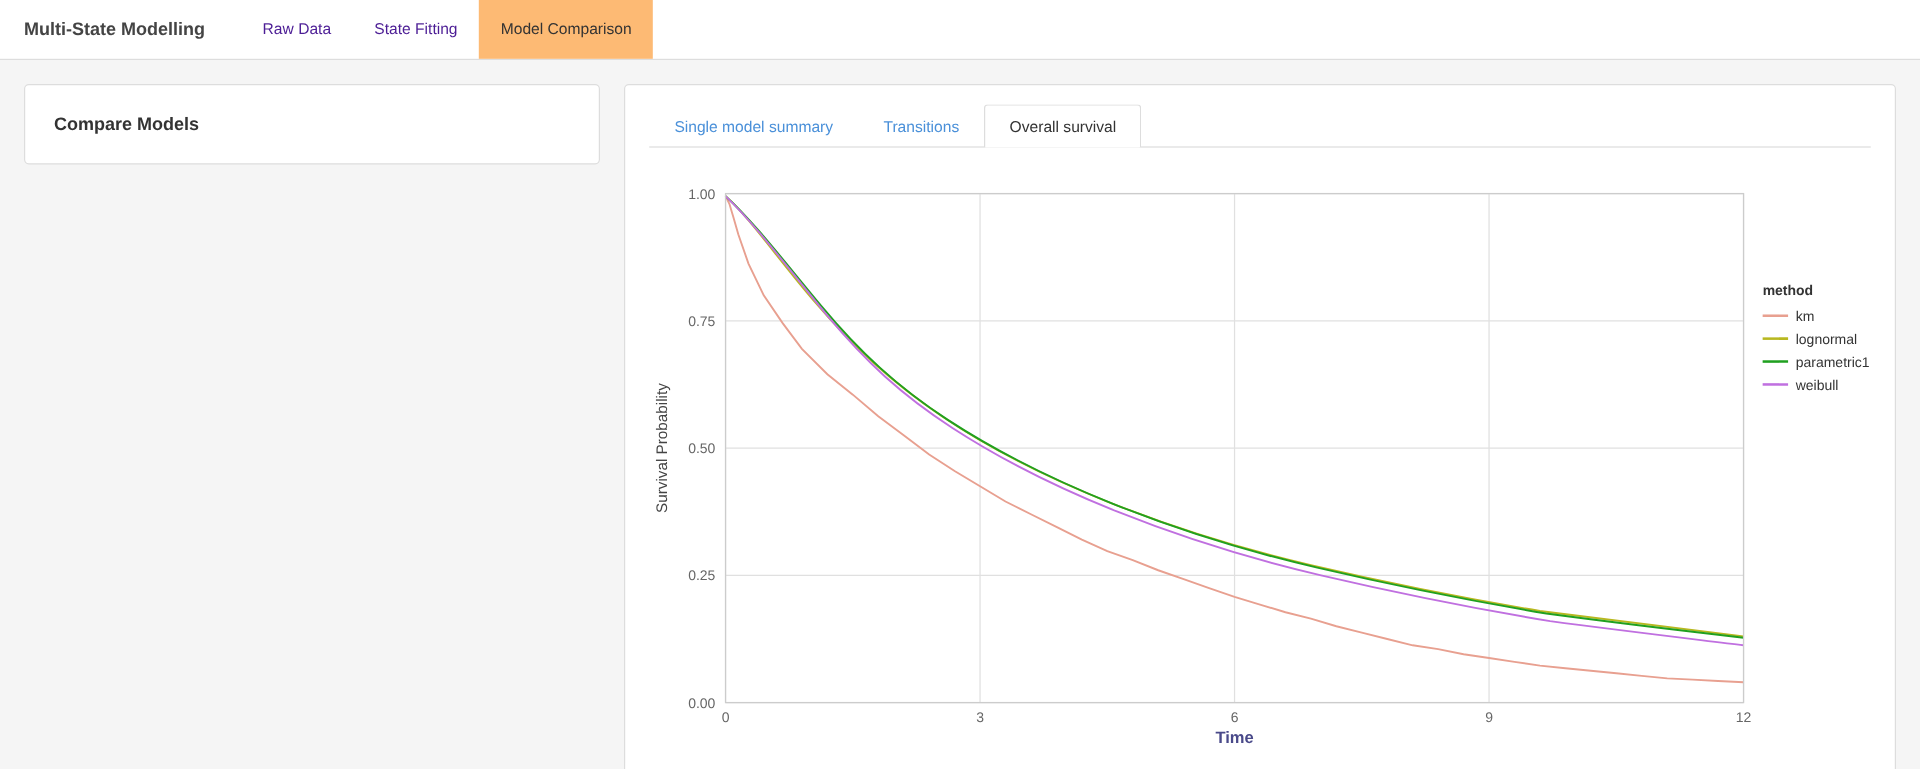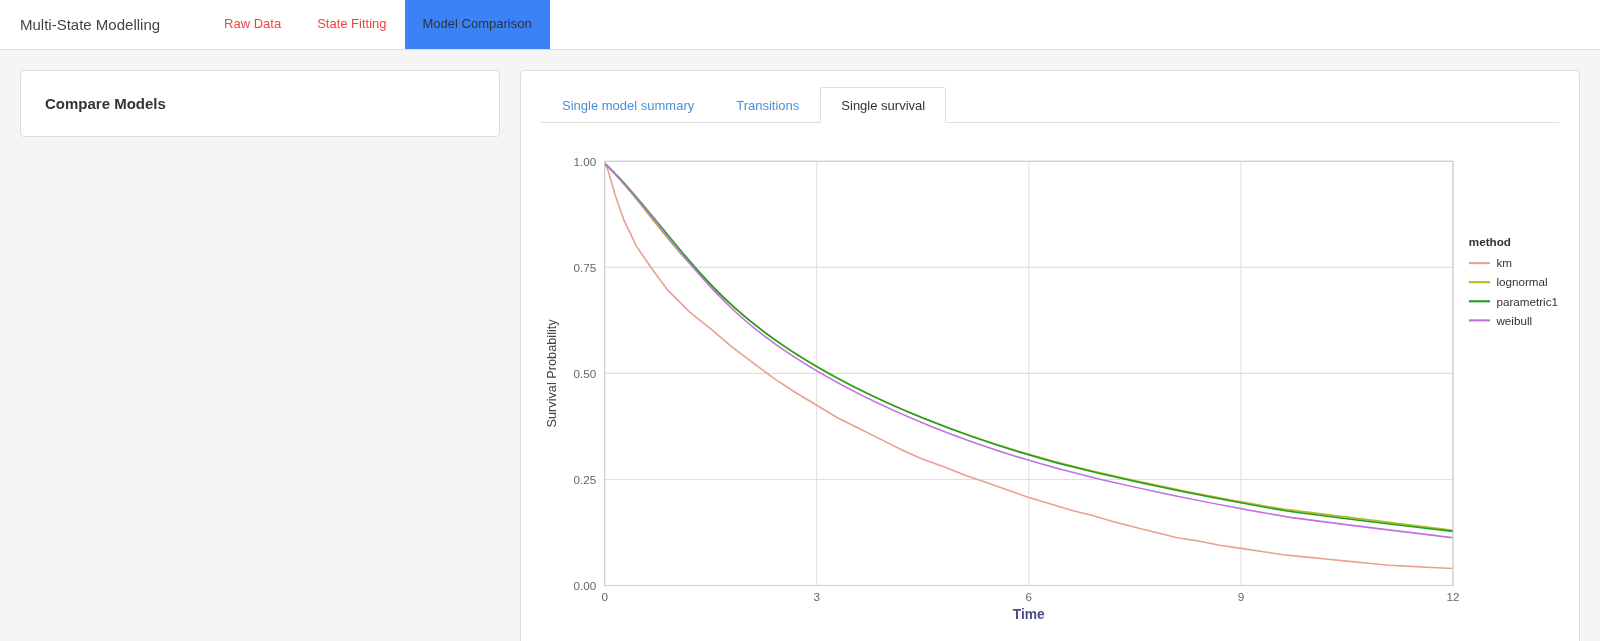--- a/index.html
+++ b/index.html
@@ -9,43 +9,43 @@
     .top-nav {
       display: flex;
       align-items: center;
       background: #fff;
       border-bottom: 1px solid #ddd;
       padding: 0 20px;
       height: 50px;
     }
     .app-title {
       font-size: 15px;
-      font-weight: 400;
+      font-weight: 700;
       color: #444;
-      margin-right: 46px;
+      margin-right: 30px;
       white-space: nowrap;
     }
     .nav-items {
       display: flex;
       gap: 0;
       height: 100%;
     }
     .nav-item {
       display: flex;
       align-items: center;
       padding: 0 18px;
       height: 100%;
       font-size: 13px;
-      color: #ef4444;
+      color: #4c1d95;
       cursor: pointer;
       border-bottom: 3px solid transparent;
       transition: color 0.2s;
     }
     .nav-item.active {
-      background: #3b82f6;
+      background: #fdba74;
       color: #333;
       font-weight: 500;
     }
 
     
     .main-content {
       display: flex;
       padding: 20px;
       gap: 20px;
       min-height: calc(100vh - 50px);
@@ -134,21 +134,21 @@
     <div class="info-card">
       <div class="info-card-title">Compare Models</div>
     </div>
   </div>
 
   <div class="right-panel">
 
     <div class="tab-bar">
       <div class="tab">Single model summary</div>
       <div class="tab">Transitions</div>
-      <div class="tab active">Single survival</div>
+      <div class="tab active">Overall survival</div>
     </div>
 
     <div class="chart-container">
       <svg class="chart" viewBox="0 0 960 460" xmlns="http://www.w3.org/2000/svg">
 
         <g stroke="#e0e0e0" stroke-width="1">
 
           <line x1="60" y1="20" x2="860" y2="20"></line>
           <line x1="60" y1="120" x2="860" y2="120"></line>
           <line x1="60" y1="220" x2="860" y2="220"></line>

